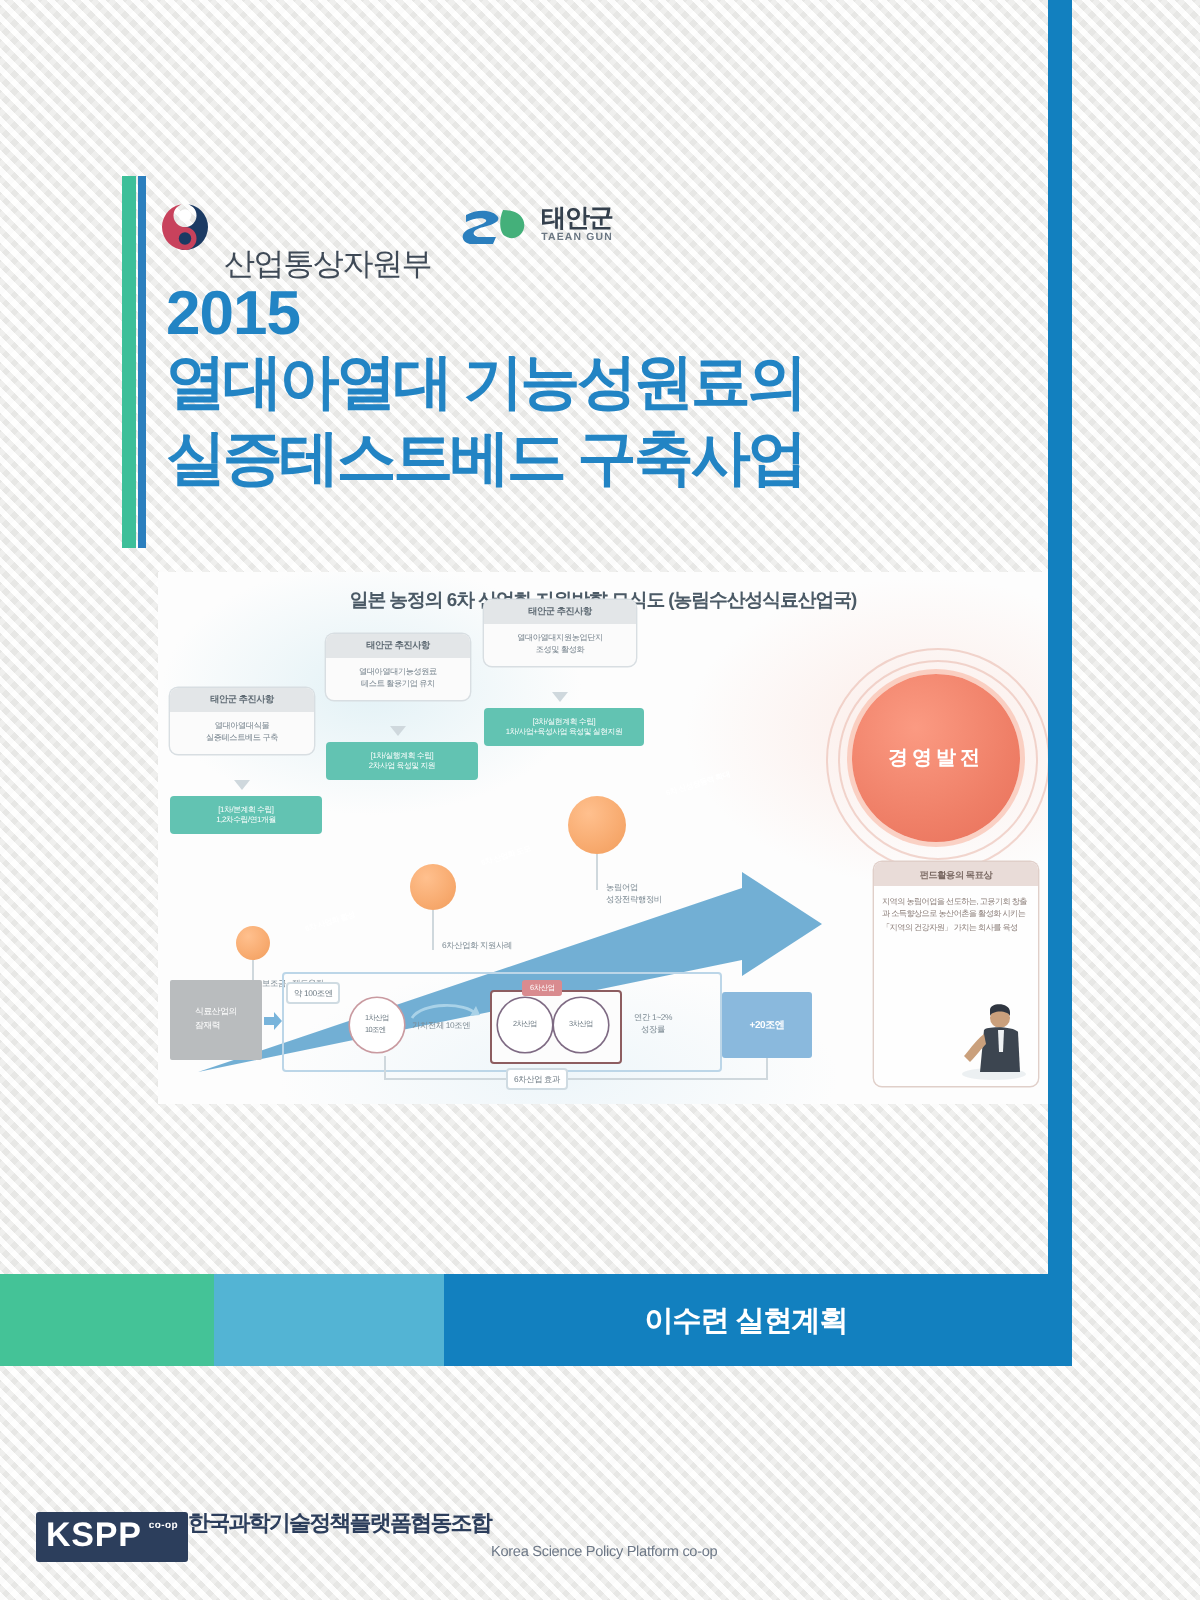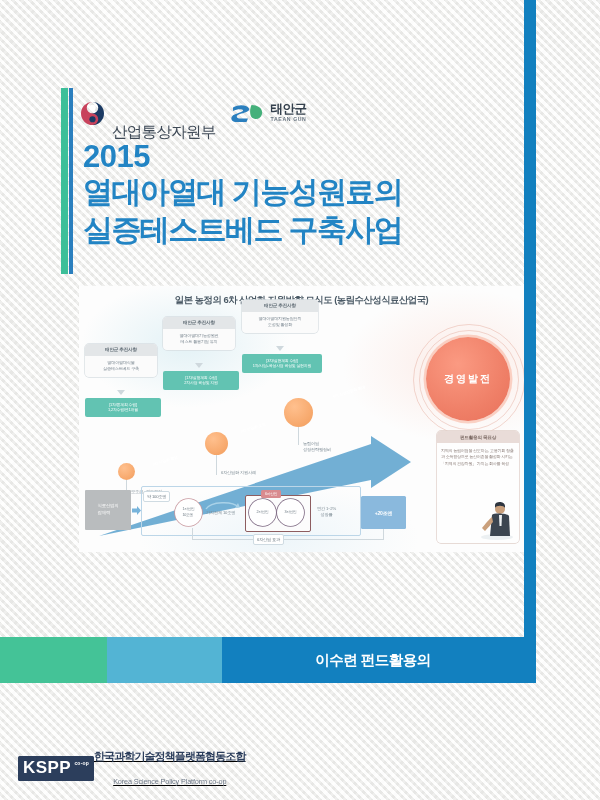--- a/index.html
+++ b/index.html
@@ -362,21 +362,21 @@
     padding-left: 5px;
     box-sizing: border-box;
   }
   .kspp-letters {
     font-size: 17px; font-weight: 700; letter-spacing: 0.4px;
   }
   .kspp-coop {
     position: absolute; right: 5px; top: 4px;
     font-size: 5px; font-weight: 700; letter-spacing: 0.2px;
   }
-  .foot-text { display: flex; flex-direction: column; line-height: 1.12; text-decoration: underline; }
+  .foot-text { display: flex; flex-direction: row; line-height: 1.12; }
   .foot-ko {
     font-size: 11px; font-weight: 700; color: #2c3e5c; letter-spacing: -0.9px;
   }
   .foot-en {
     font-size: 7.3px; color: #6d7887; letter-spacing: -0.15px; margin-top: 16px; text-align: center;
   }
 </style>
 </head>
 <body>
 
@@ -526,21 +526,21 @@
       <div class="leader" style="left:107px; top:57px; width:192px; height:0.8px;"></div>
       <div class="leader" style="left:298px; top:47px; width:0.8px; height:11px;"></div>
       <div class="pill" style="left:168px; top:52px;">6차산업 효과</div>
     </div>
   </div>
 
 
   <div class="band band-green"></div>
   <div class="band band-lblue"></div>
   <div class="band band-dblue"></div>
-  <div class="author">이수련 펀드활용의</div>
+  <div class="author">이수련 실현계획</div>
 
   <div class="footer">
     <div class="kspp-mark">
       <span class="kspp-letters">KSPP</span>
       <span class="kspp-coop">co-op</span>
     </div>
     <div class="foot-text">
       <span class="foot-ko">한국과학기술정책플랫폼협동조합</span>
       <span class="foot-en">Korea Science Policy Platform co-op</span>
     </div>

